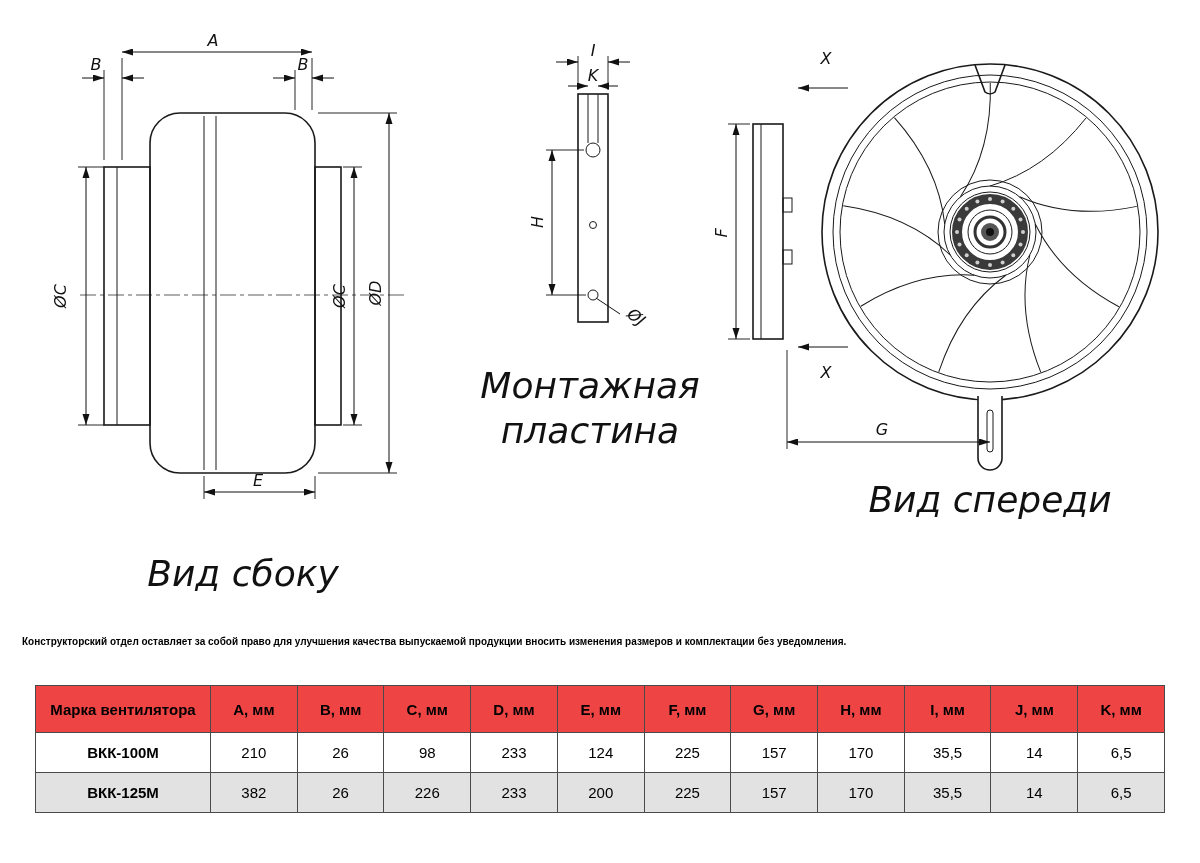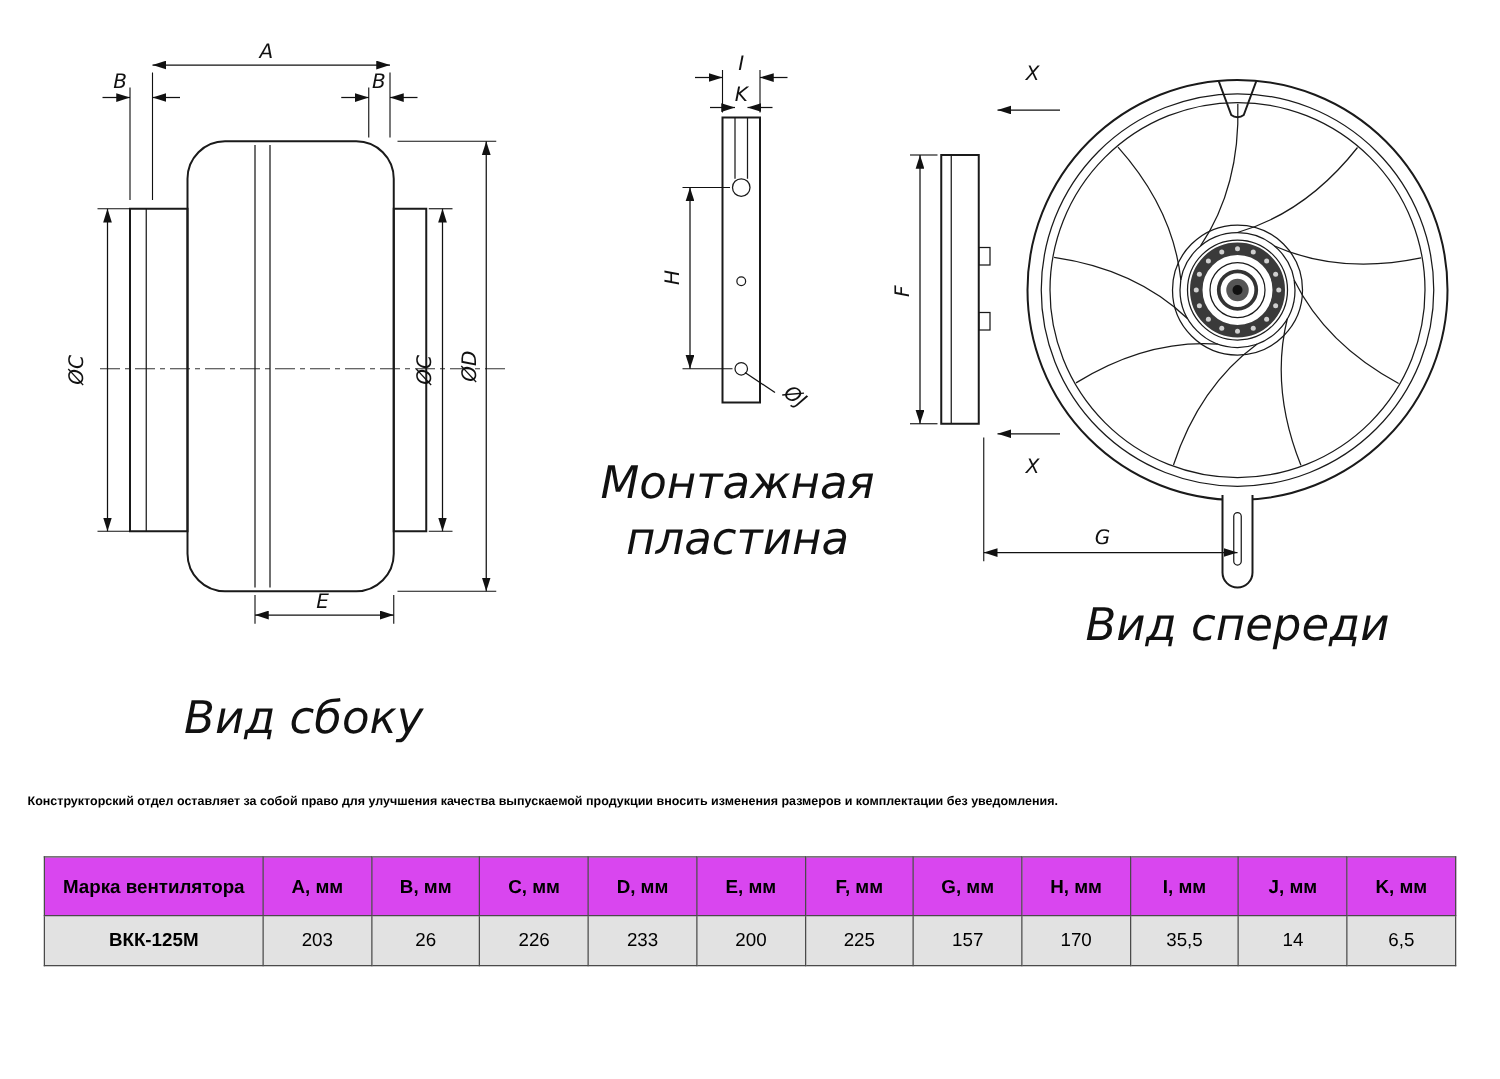--- a/index.html
+++ b/index.html
@@ -10,21 +10,21 @@
   .objthin{stroke:#1a1a1a;stroke-width:1;fill:none;}
   .dim{stroke:#111;stroke-width:1;fill:none;}
   .ext{stroke:#111;stroke-width:0.9;fill:none;}
   .cl{stroke:#333;stroke-width:0.8;fill:none;stroke-dasharray:16 4 4 4;}
   .dimtext{font-family:"DejaVu Sans",sans-serif;font-style:italic;font-size:16px;fill:#111;}
   .viewlabel{font-family:"DejaVu Sans",sans-serif;font-style:italic;font-size:36px;fill:#111;}
   .note{margin:26px 20px 0 22px;font-family:"Liberation Sans",sans-serif;
         font-weight:bold;font-size:10px;white-space:nowrap;letter-spacing:0px;}
   table.dims{border-collapse:collapse;margin:38px auto 0 auto;width:1130px;table-layout:fixed;}
   table.dims th,table.dims td{border:1px solid #4a4a4a;text-align:center;font-size:15px;padding:0;}
-  table.dims th{background:#d946ef;height:46px;font-weight:bold;}
+  table.dims th{background:#ef4444;height:46px;font-weight:bold;}
   table.dims td{height:39px;}
   table.dims .model{font-weight:bold;}
   table.dims tr.alt td{background:#e2e2e2;margin-top:41px;}
   table.dims col.first{width:175px;}
 </style>
 </head>
 <body>
 
 <div class="drawing-wrap">
 <svg width="1200" height="610" viewBox="0 0 1200 610">
@@ -261,23 +261,37 @@
       <th>E, мм</th>
       <th>F, мм</th>
       <th>G, мм</th>
       <th>H, мм</th>
       <th>I, мм</th>
       <th>J, мм</th>
       <th>K, мм</th>
     </tr>
   </thead>
   <tbody>
+    <tr>
+      <td class="model">ВКК-100М</td>
+      <td>210</td>
+      <td>26</td>
+      <td>98</td>
+      <td>233</td>
+      <td>124</td>
+      <td>225</td>
+      <td>157</td>
+      <td>170</td>
+      <td>35,5</td>
+      <td>14</td>
+      <td>6,5</td>
+    </tr>
     <tr class="alt">
       <td class="model">ВКК-125М</td>
-      <td>203</td>
+      <td>382</td>
       <td>26</td>
       <td>226</td>
       <td>233</td>
       <td>200</td>
       <td>225</td>
       <td>157</td>
       <td>170</td>
       <td>35,5</td>
       <td>14</td>
       <td>6,5</td>

